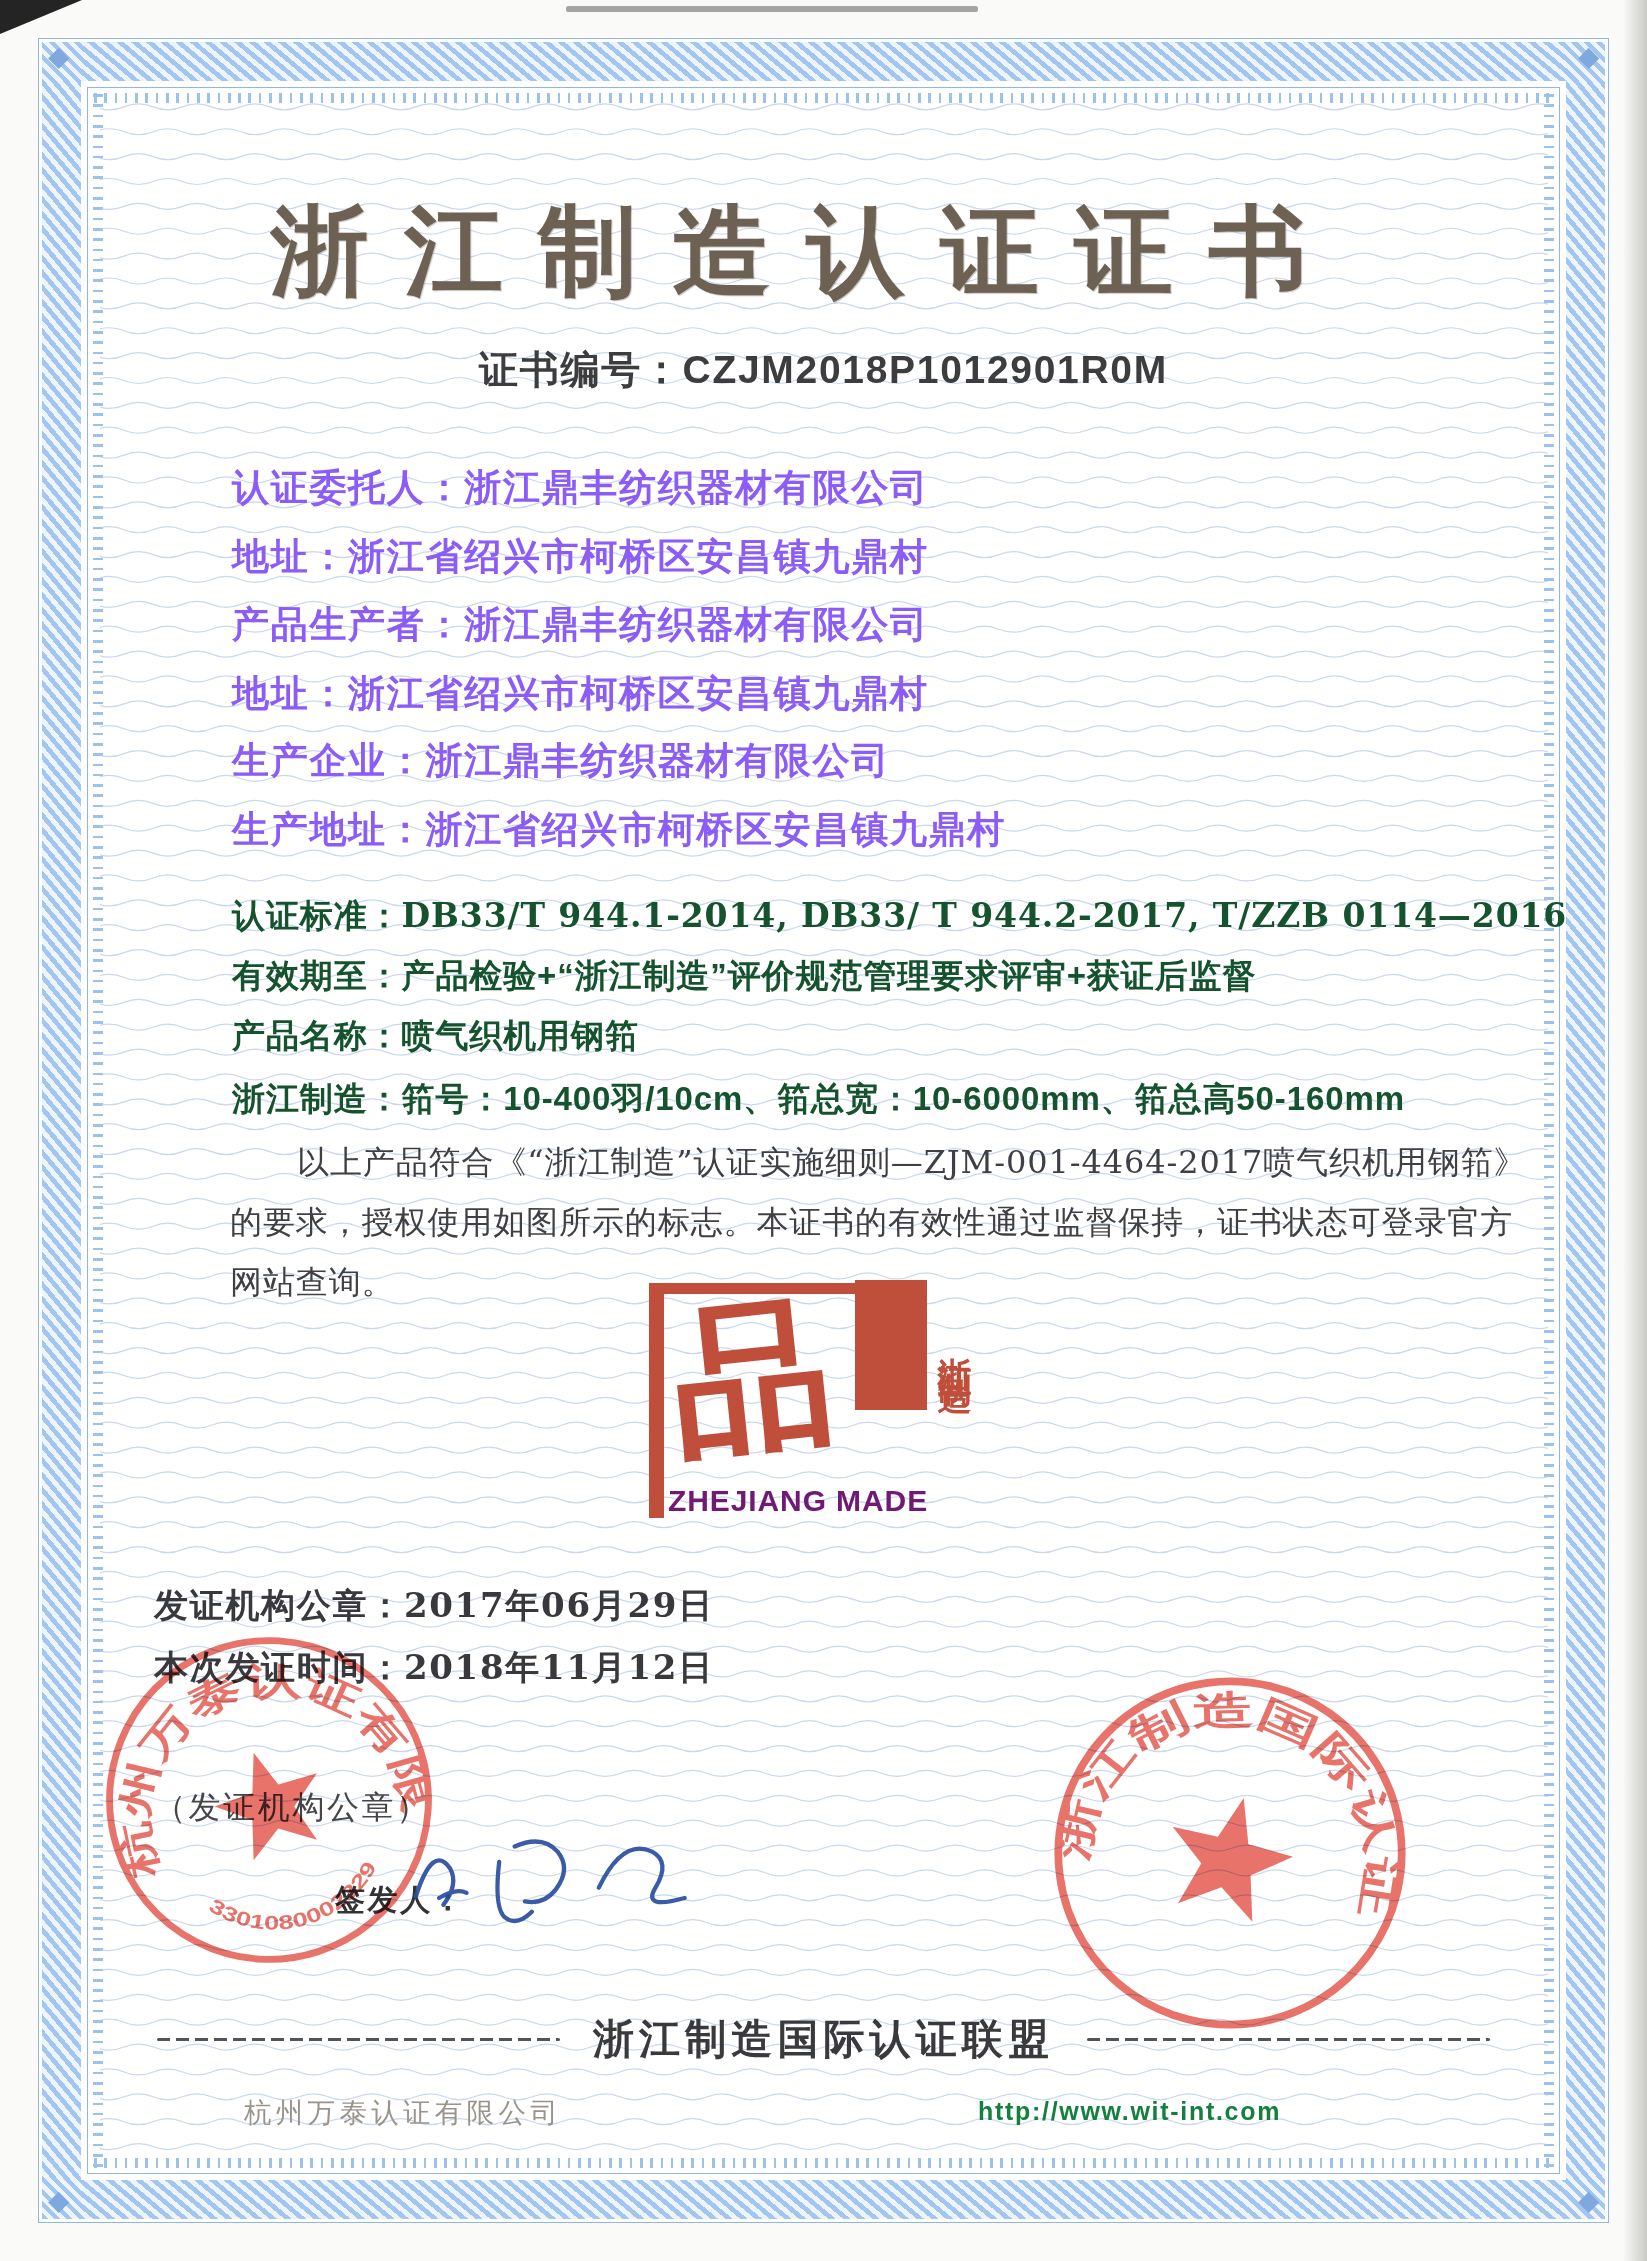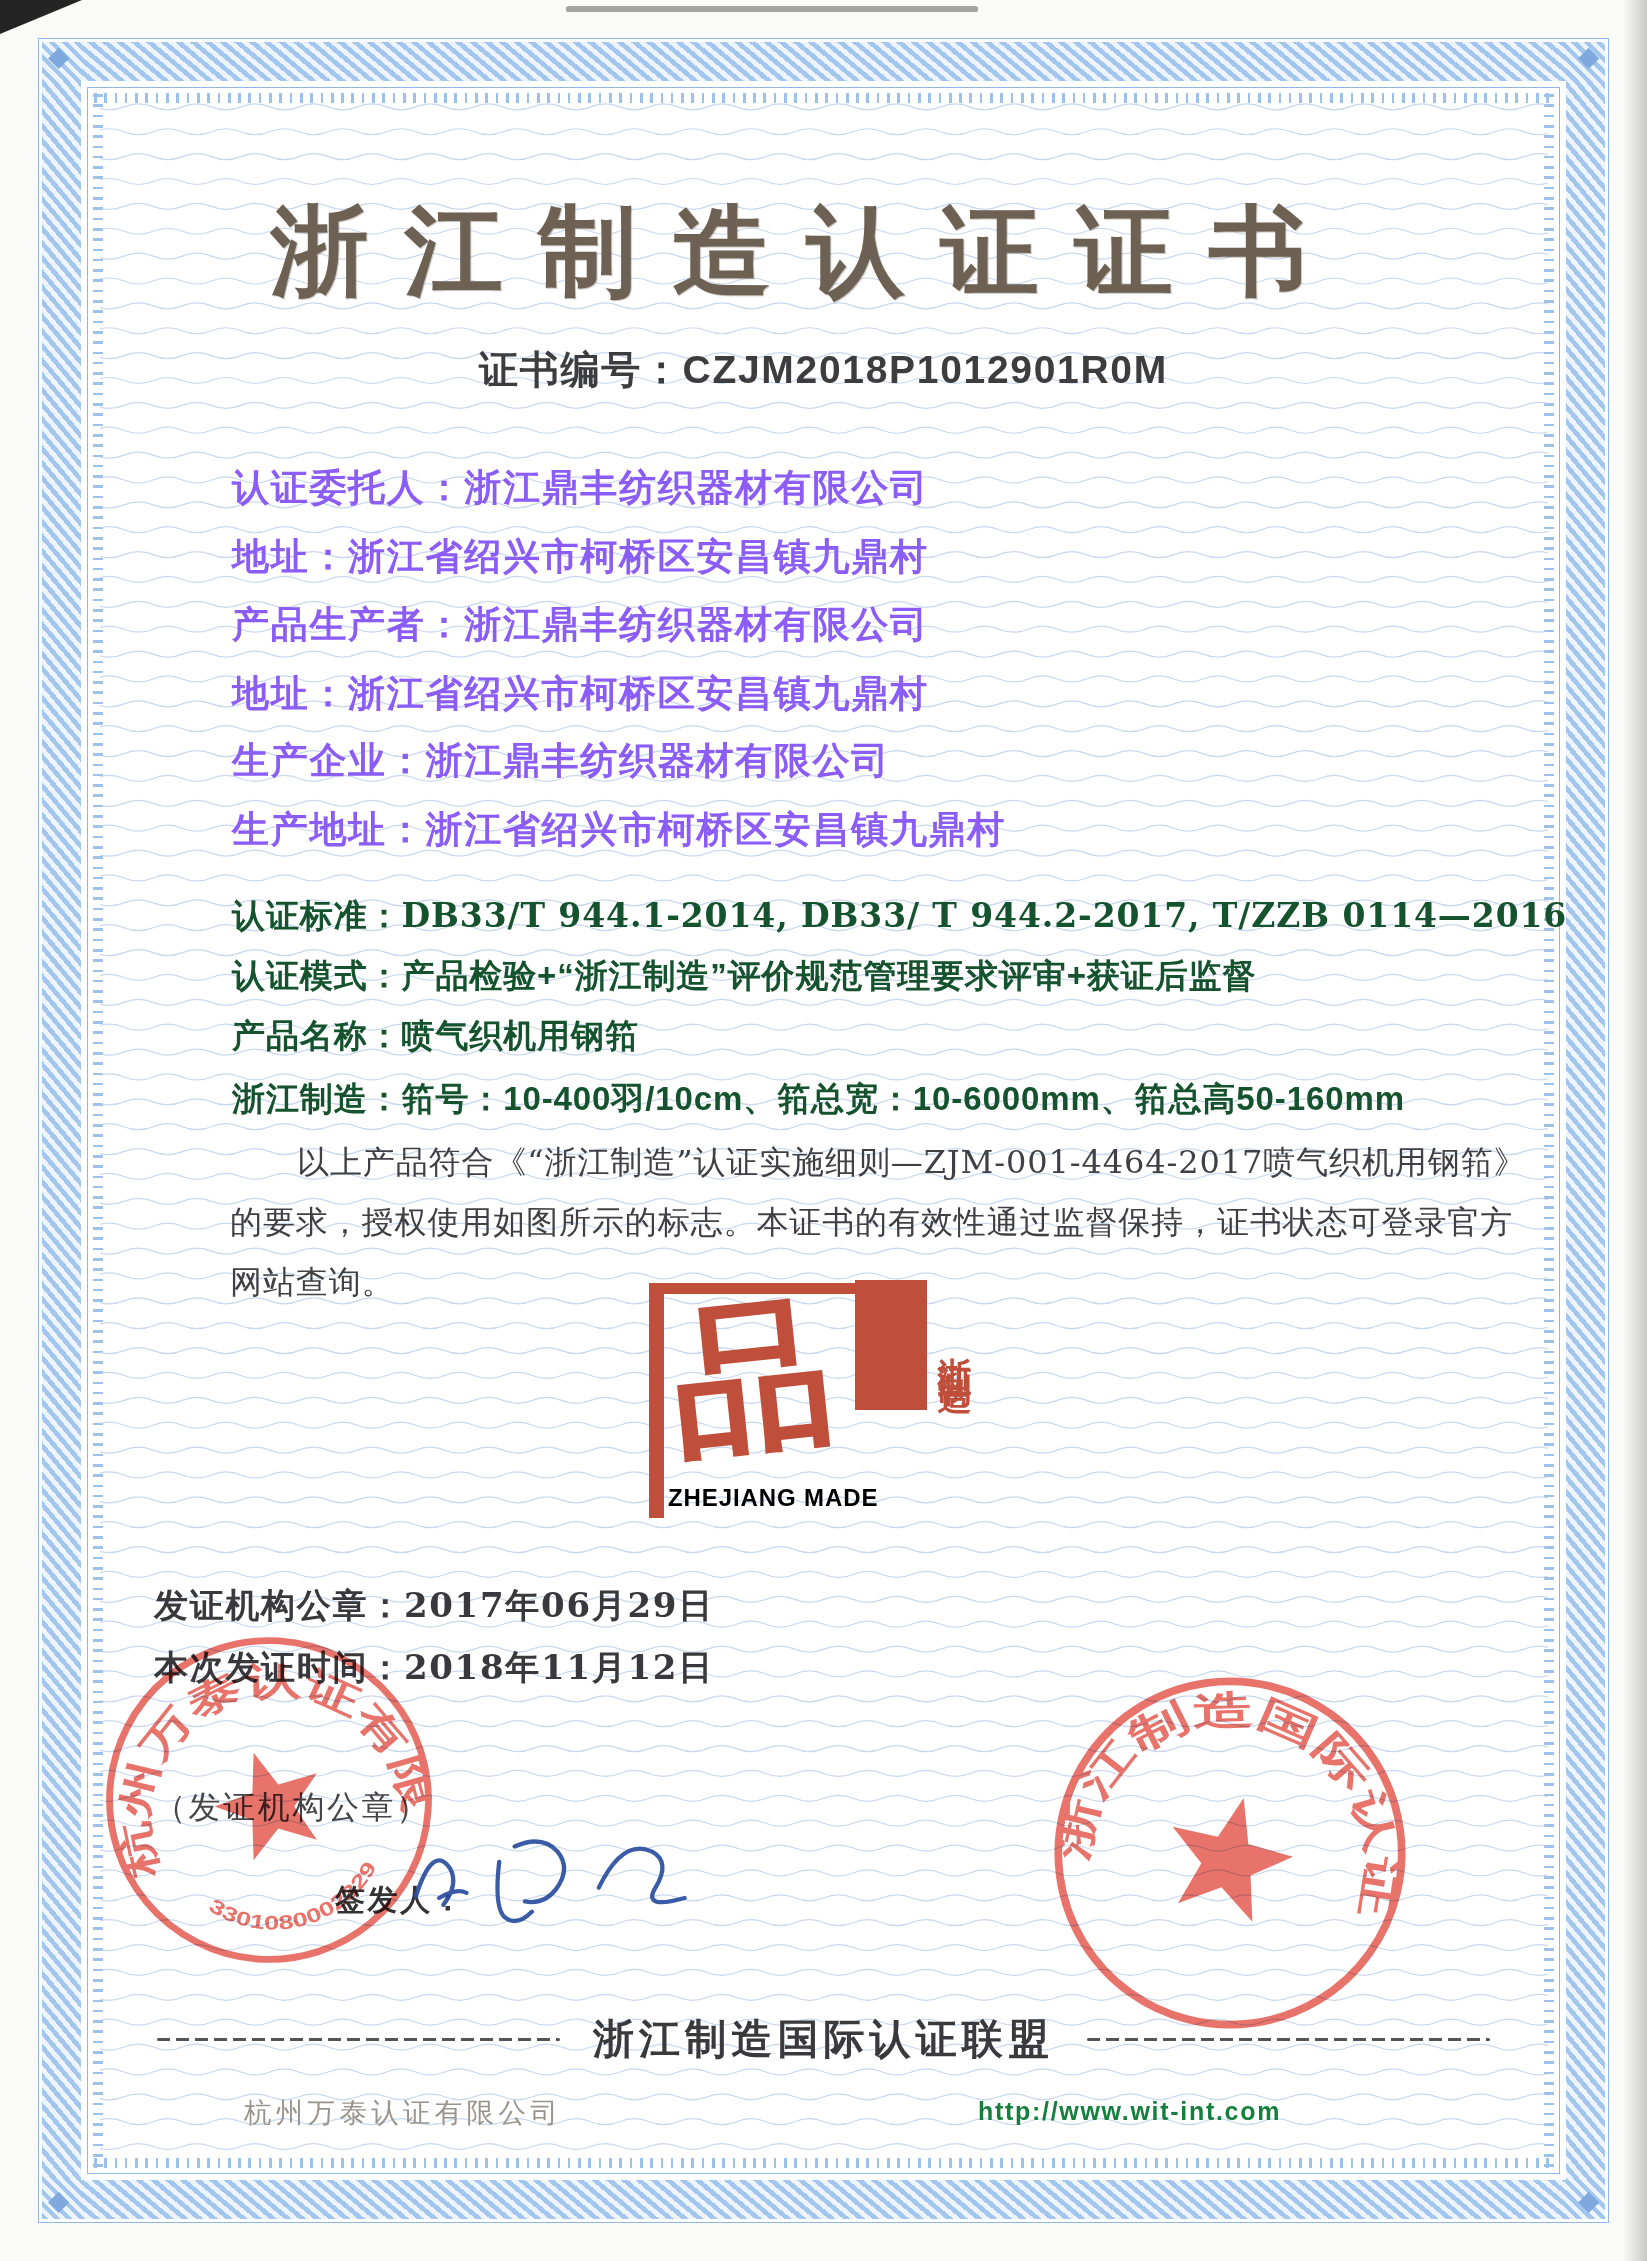--- a/index.html
+++ b/index.html
@@ -47,22 +47,22 @@
   .para.indent { padding-left:67px; }
 
   
   .logo { position:absolute; left:642px; top:1280px; width:330px; height:250px; color:#bf4f3b; }
   .lg-left  { position:absolute; left:6.9px; top:3.4px; width:15.4px; height:235px; background:#bf4f3b; }
   .lg-top   { position:absolute; left:6.9px; top:3.4px; width:206px; height:11px; background:#bf4f3b; }
   .lg-block { position:absolute; left:213px; top:0; width:72px; height:130px; background:#bf4f3b; }
   .lg-glyph { position:absolute; left:29px; top:-1.7px; font-size:161px; line-height:197px;
     font-family:"DejaVu Serif","Liberation Serif",serif; font-weight:bold;
     color:#bf4f3b; transform:rotate(-6deg); }
-  .lg-en { position:absolute; left:26px; top:204px; font-size:24px; font-weight:bold;
-    letter-spacing:0.9px; color:#000000; }
+  .lg-en { position:absolute; left:26px; top:204px; font-size:30px; font-weight:bold;
+    letter-spacing:0.9px; color:#701a75; }
   .lg-vert { position:absolute; left:290px; top:50px; writing-mode:vertical-rl;
     font-size:34px; font-weight:bold; letter-spacing:7.7px; color:#bf4f3b; }
 
   .drow { left:154px; font-weight:bold; font-size:34px; color:#39393d;
     font-family:"DejaVu Serif","Liberation Serif",serif; letter-spacing:1.7px; }
   .sealnote { left:154px; top:1786px; font-size:32px; color:#46464a; letter-spacing:2.6px; }
   .signer { left:335px; top:1880px; font-size:30px; font-weight:bold; color:#333336; letter-spacing:2.6px; }
 
   .seal { position:absolute; mix-blend-mode:multiply; opacity:.82; }
   .seal text { font-weight:bold; }
@@ -214,21 +214,21 @@
       <span>生产企业：</span><span>浙江鼎丰纺织器材有限公司</span>
     </div>
     <div class="abs frow" style="top:805px;">
       <span>生产地址：</span><span>浙江省绍兴市柯桥区安昌镇九鼎村</span>
     </div>
 
     <div class="abs srow" style="top:894px;">
       <span>认证标准：</span><span class="serifval">DB33/T 944.1-2014, DB33/ T 944.2-2017, T/ZZB 0114—2016</span>
     </div>
     <div class="abs srow" style="top:954px;">
-      <span>认证模式：</span><span>产品检验+“浙江制造”评价规范管理要求评审+获证后监督</span>
+      <span>有效期至：</span><span>产品检验+“浙江制造”评价规范管理要求评审+获证后监督</span>
     </div>
     <div class="abs srow" style="top:1014px;">
       <span>产品名称：</span><span>喷气织机用钢筘</span>
     </div>
     <div class="abs srow" style="top:1077px;">
       <span>浙江制造：</span><span>筘号：10-400羽/10cm、筘总宽：10-6000mm、筘总高50-160mm</span>
     </div>
 
     <div class="abs para indent" style="top:1141px;">以上产品符合《“浙江制造”认证实施细则—ZJM-001-4464-2017喷气织机用钢筘》</div>
     <div class="abs para" style="top:1201px;">的要求，授权使用如图所示的标志。本证书的有效性通过监督保持，证书状态可登录官方</div>

